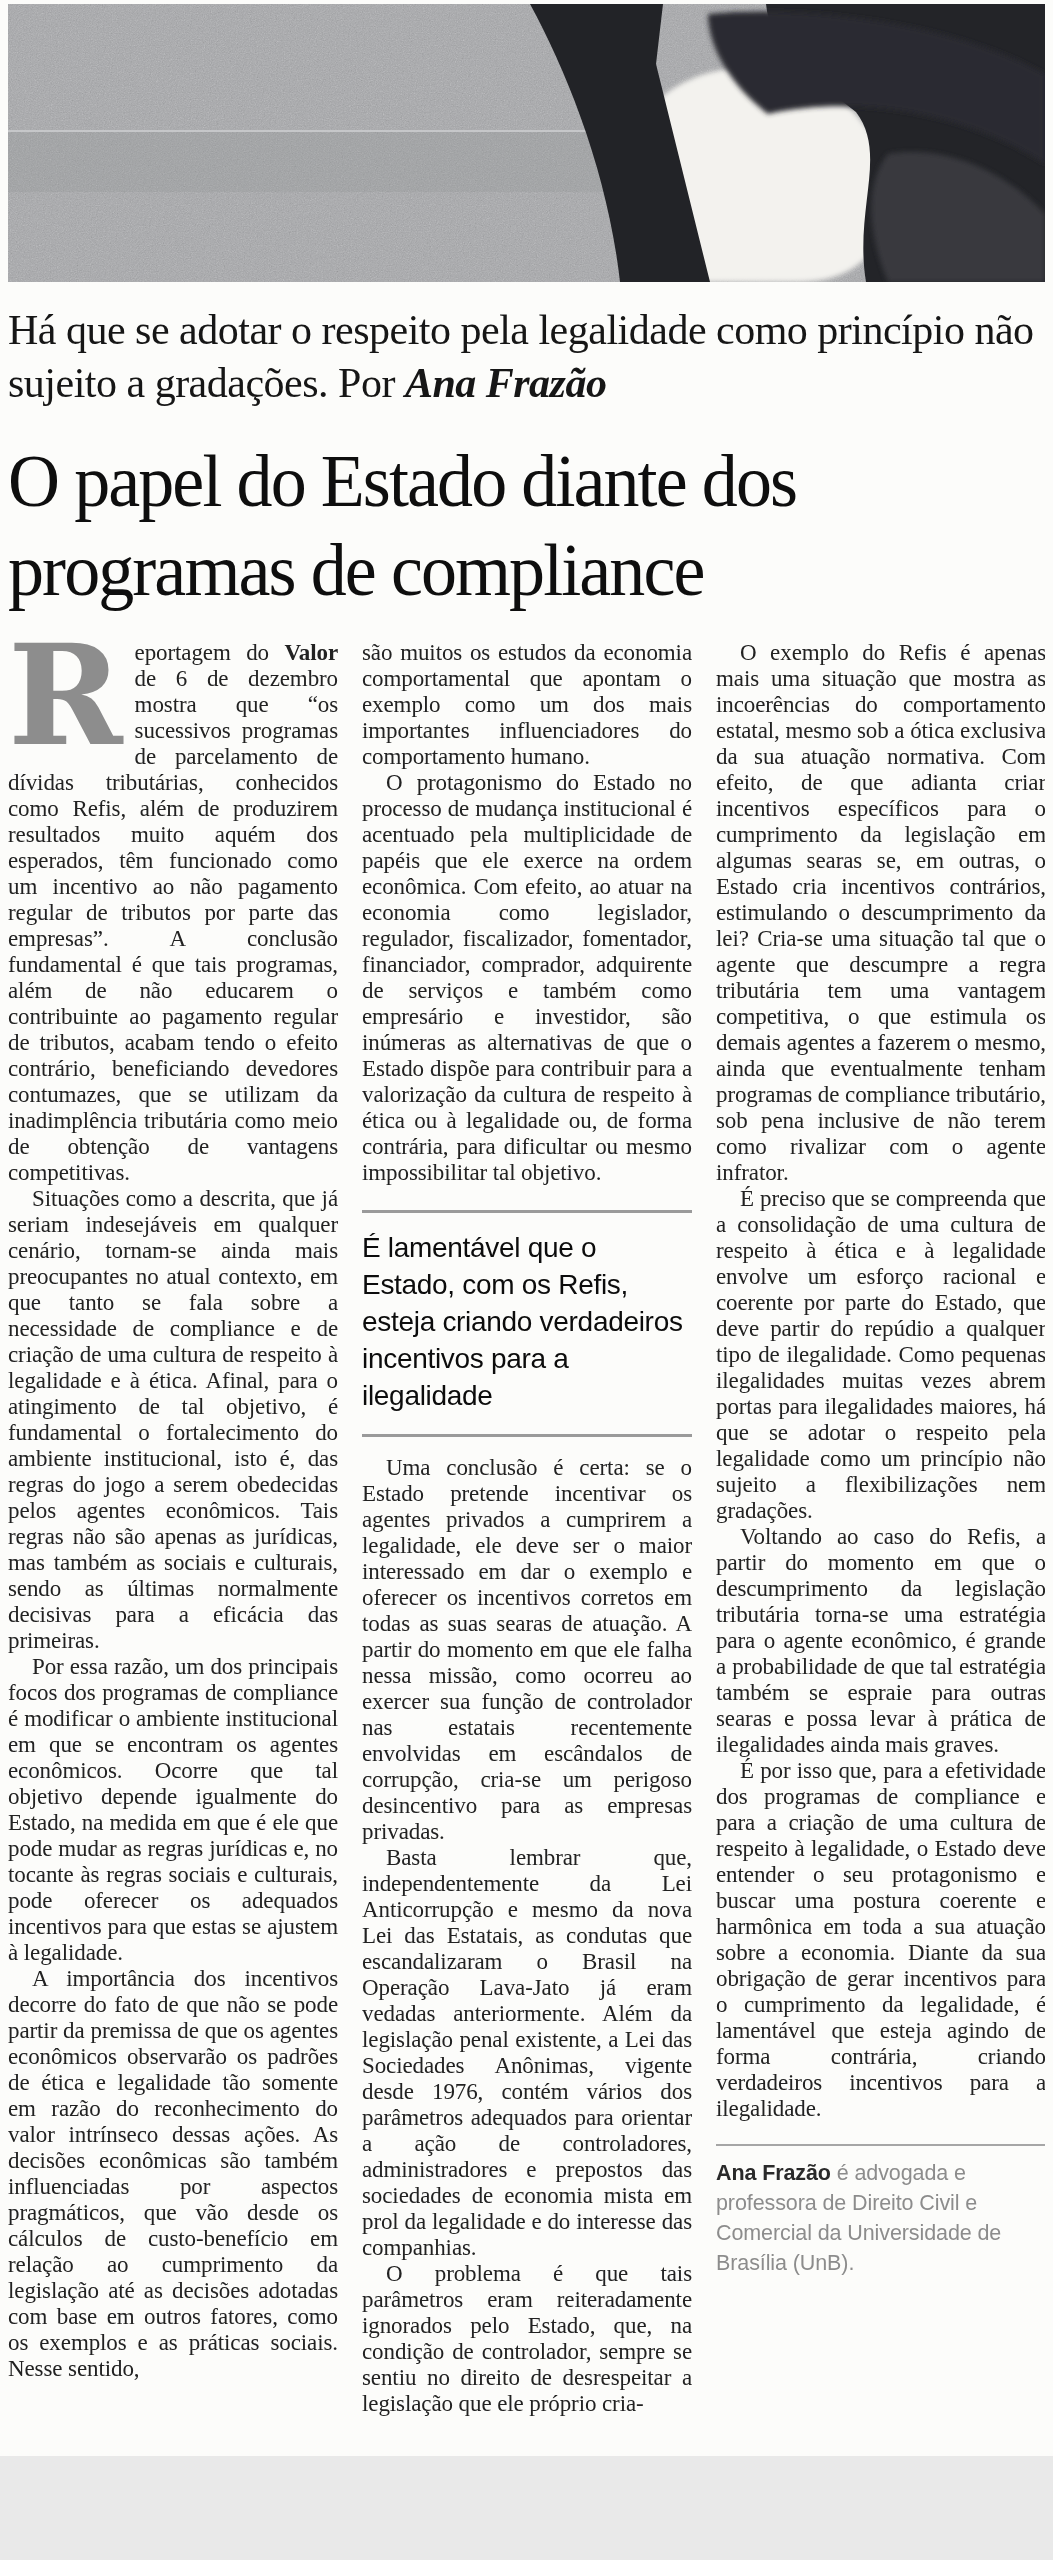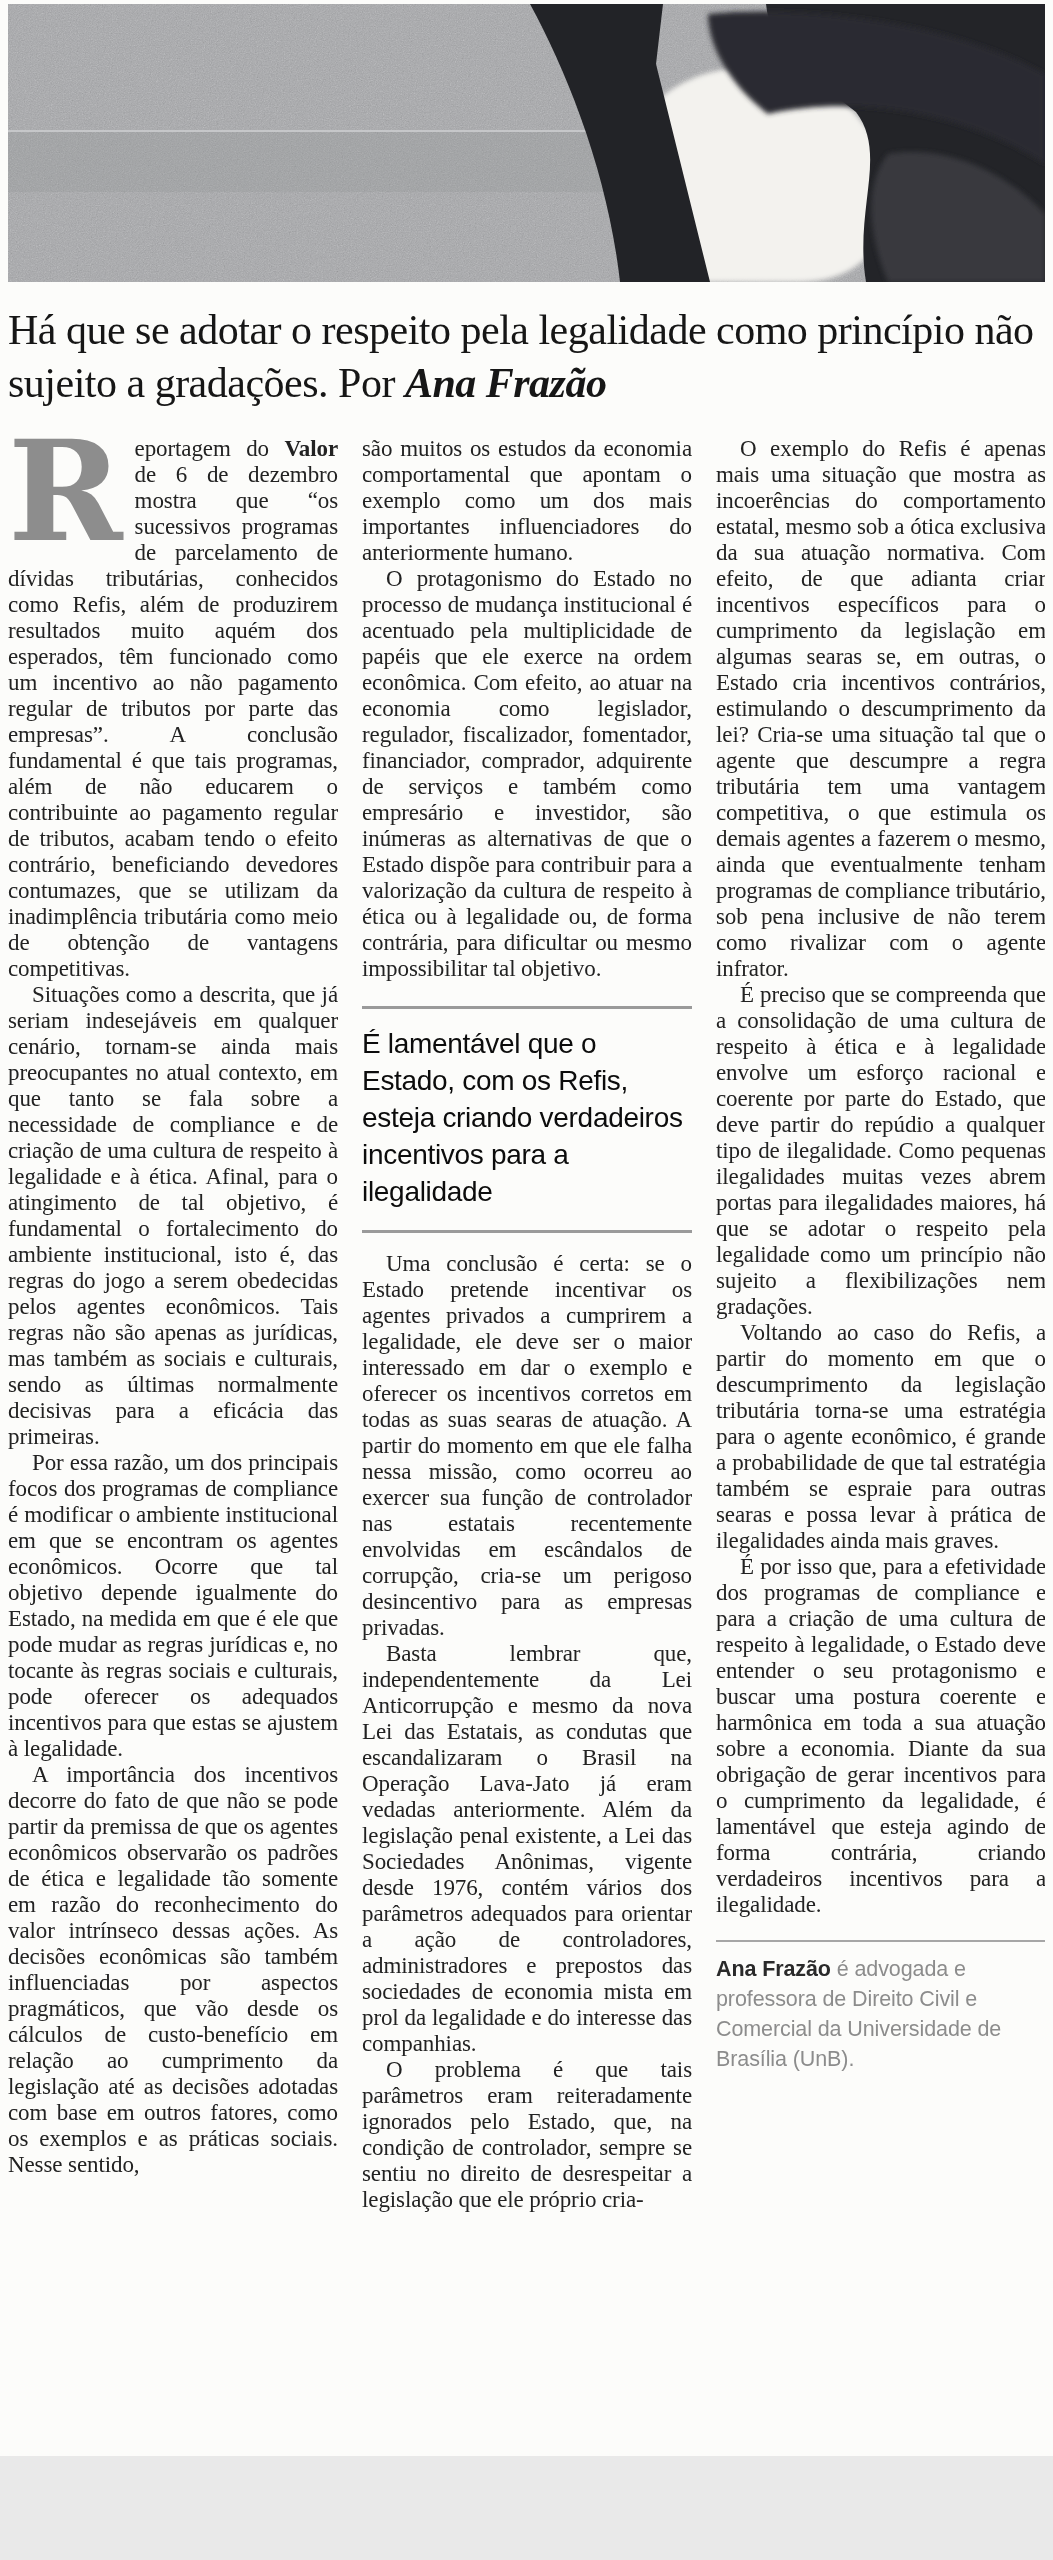--- a/index.html
+++ b/index.html
@@ -125,32 +125,36 @@
       <path fill="#222327" d="M522,0 L655,0 L648,60 L702,278 L612,278 C600,170 560,70 522,0 Z"></path>
 
       <path fill="#232428" d="M758,0 L1037,0 L1037,278 L858,278 C846,205 880,150 848,108 C800,70 762,44 758,0 Z"></path>
       <path fill="#2b2c31" filter="url(#soft)" d="M700,10 C800,0 950,20 1037,70 L1037,160 C960,110 850,90 760,110 C720,80 700,40 700,10 Z"></path>
       <path fill="#3c3e43" opacity="0.85" filter="url(#soft)" d="M880,150 C940,140 1000,170 1037,210 L1037,278 L880,278 C860,230 856,180 880,150 Z"></path>
     </svg>
   </figure>
 
   <p class="standfirst"><span>Há que se adotar o respeito pela legalidade como princípio não sujeito a gradações. Por </span><em class="author">Ana Frazão</em></p>
 
+  <h1 class="headline">
+    <span>O papel do Estado diante dos</span>
+    <span>programas de compliance</span>
+  </h1>
 
   <div class="columns">
 
     <div class="col">
       <p class="para"><span class="dropcap">R</span><span>eportagem do </span><b>Valor</b><span> de 6 de dezembro mostra que “os sucessivos programas de parcelamento de dívidas tributárias, conhecidos como Refis, além de produzirem resultados muito aquém dos esperados, têm funcionado como um incentivo ao não pagamento regular de tributos por parte das empresas”. A conclusão fundamental é que tais programas, além de não educarem o contribuinte ao pagamento regular de tributos, acabam tendo o efeito contrário, beneficiando devedores contumazes, que se utilizam da inadimplência tributária como meio de obtenção de vantagens competitivas.</span></p>
       <p class="para indent">Situações como a descrita, que já seriam indesejáveis em qualquer cenário, tornam-se ainda mais preocupantes no atual contexto, em que tanto se fala sobre a necessidade de compliance e de criação de uma cultura de respeito à legalidade e à ética. Afinal, para o atingimento de tal objetivo, é fundamental o fortalecimento do ambiente institucional, isto é, das regras do jogo a serem obedecidas pelos agentes econômicos. Tais regras não são apenas as jurídicas, mas também as sociais e culturais, sendo as últimas normalmente decisivas para a eficácia das primeiras.</p>
       <p class="para indent">Por essa razão, um dos principais focos dos programas de compliance é modificar o ambiente institucional em que se encontram os agentes econômicos. Ocorre que tal objetivo depende igualmente do Estado, na medida em que é ele que pode mudar as regras jurídicas e, no tocante às regras sociais e culturais, pode oferecer os adequados incentivos para que estas se ajustem à legalidade.</p>
       <p class="para indent">A importância dos incentivos decorre do fato de que não se pode partir da premissa de que os agentes econômicos observarão os padrões de ética e legalidade tão somente em razão do reconhecimento do valor intrínseco dessas ações. As decisões econômicas são também influenciadas por aspectos pragmáticos, que vão desde os cálculos de custo-benefício em relação ao cumprimento da legislação até as decisões adotadas com base em outros fatores, como os exemplos e as práticas sociais. Nesse sentido,</p>
     </div>
 
     <div class="col">
-      <p class="para">são muitos os estudos da economia comportamental que apontam o exemplo como um dos mais importantes influenciadores do anteriormente humano.</p>
+      <p class="para">são muitos os estudos da economia comportamental que apontam o exemplo como um dos mais importantes influenciadores do comportamento humano.</p>
       <p class="para indent">O protagonismo do Estado no processo de mudança institucional é acentuado pela multiplicidade de papéis que ele exerce na ordem econômica. Com efeito, ao atuar na economia como legislador, regulador, fiscalizador, fomentador, financiador, comprador, adquirente de serviços e também como empresário e investidor, são inúmeras as alternativas de que o Estado dispõe para contribuir para a valorização da cultura de respeito à ética ou à legalidade ou, de forma contrária, para dificultar ou mesmo impossibilitar tal objetivo.</p>
       <div class="pull-quote">É lamentável que o Estado, com os Refis, esteja criando verdadeiros incentivos para a ilegalidade</div>
       <p class="para indent">Uma conclusão é certa: se o Estado pretende incentivar os agentes privados a cumprirem a legalidade, ele deve ser o maior interessado em dar o exemplo e oferecer os incentivos corretos em todas as suas searas de atuação. A partir do momento em que ele falha nessa missão, como ocorreu ao exercer sua função de controlador nas estatais recentemente envolvidas em escândalos de corrupção, cria-se um perigoso desincentivo para as empresas privadas.</p>
       <p class="para indent">Basta lembrar que, independentemente da Lei Anticorrupção e mesmo da nova Lei das Estatais, as condutas que escandalizaram o Brasil na Operação Lava-Jato já eram vedadas anteriormente. Além da legislação penal existente, a Lei das Sociedades Anônimas, vigente desde 1976, contém vários dos parâmetros adequados para orientar a ação de controladores, administradores e prepostos das sociedades de economia mista em prol da legalidade e do interesse das companhias.</p>
       <p class="para indent">O problema é que tais parâmetros eram reiteradamente ignorados pelo Estado, que, na condição de controlador, sempre se sentiu no direito de desrespeitar a legislação que ele próprio cria-</p>
     </div>
 
     <div class="col">
       <p class="para indent">O exemplo do Refis é apenas mais uma situação que mostra as incoerências do comportamento estatal, mesmo sob a ótica exclusiva da sua atuação normativa. Com efeito, de que adianta criar incentivos específicos para o cumprimento da legislação em algumas searas se, em outras, o Estado cria incentivos contrários, estimulando o descumprimento da lei? Cria-se uma situação tal que o agente que descumpre a regra tributária tem uma vantagem competitiva, o que estimula os demais agentes a fazerem o mesmo, ainda que eventualmente tenham programas de compliance tributário, sob pena inclusive de não terem como rivalizar com o agente infrator.</p>
       <p class="para indent">É preciso que se compreenda que a consolidação de uma cultura de respeito à ética e à legalidade envolve um esforço racional e coerente por parte do Estado, que deve partir do repúdio a qualquer tipo de ilegalidade. Como pequenas ilegalidades muitas vezes abrem portas para ilegalidades maiores, há que se adotar o respeito pela legalidade como um princípio não sujeito a flexibilizações nem gradações.</p>

